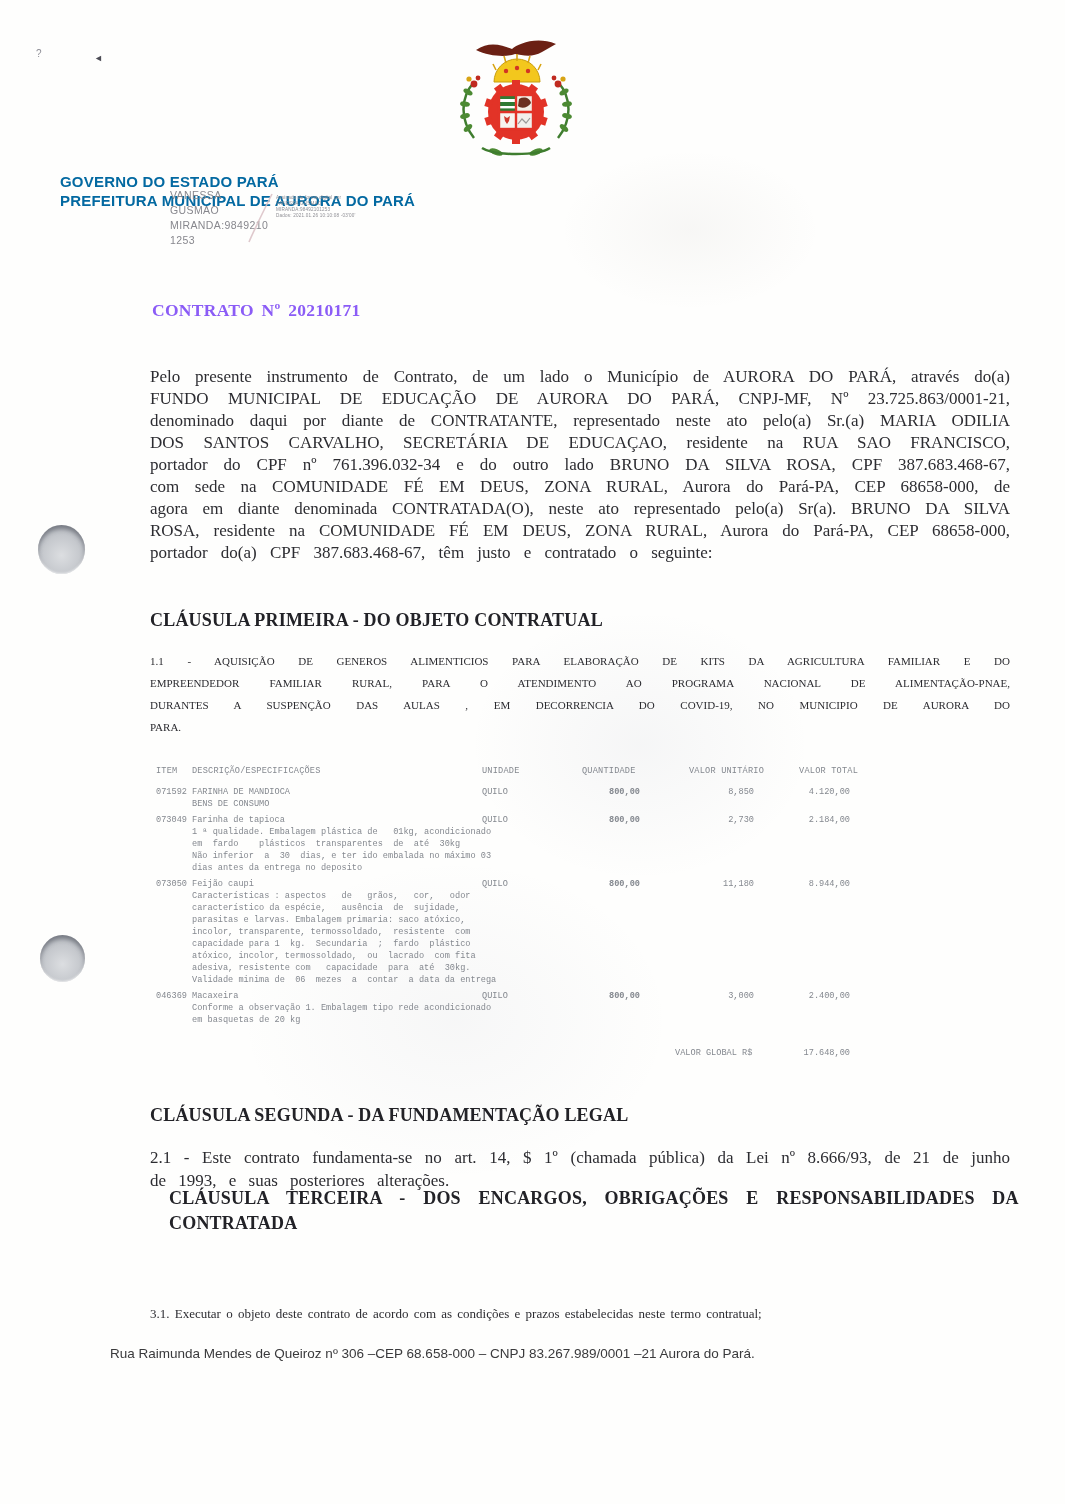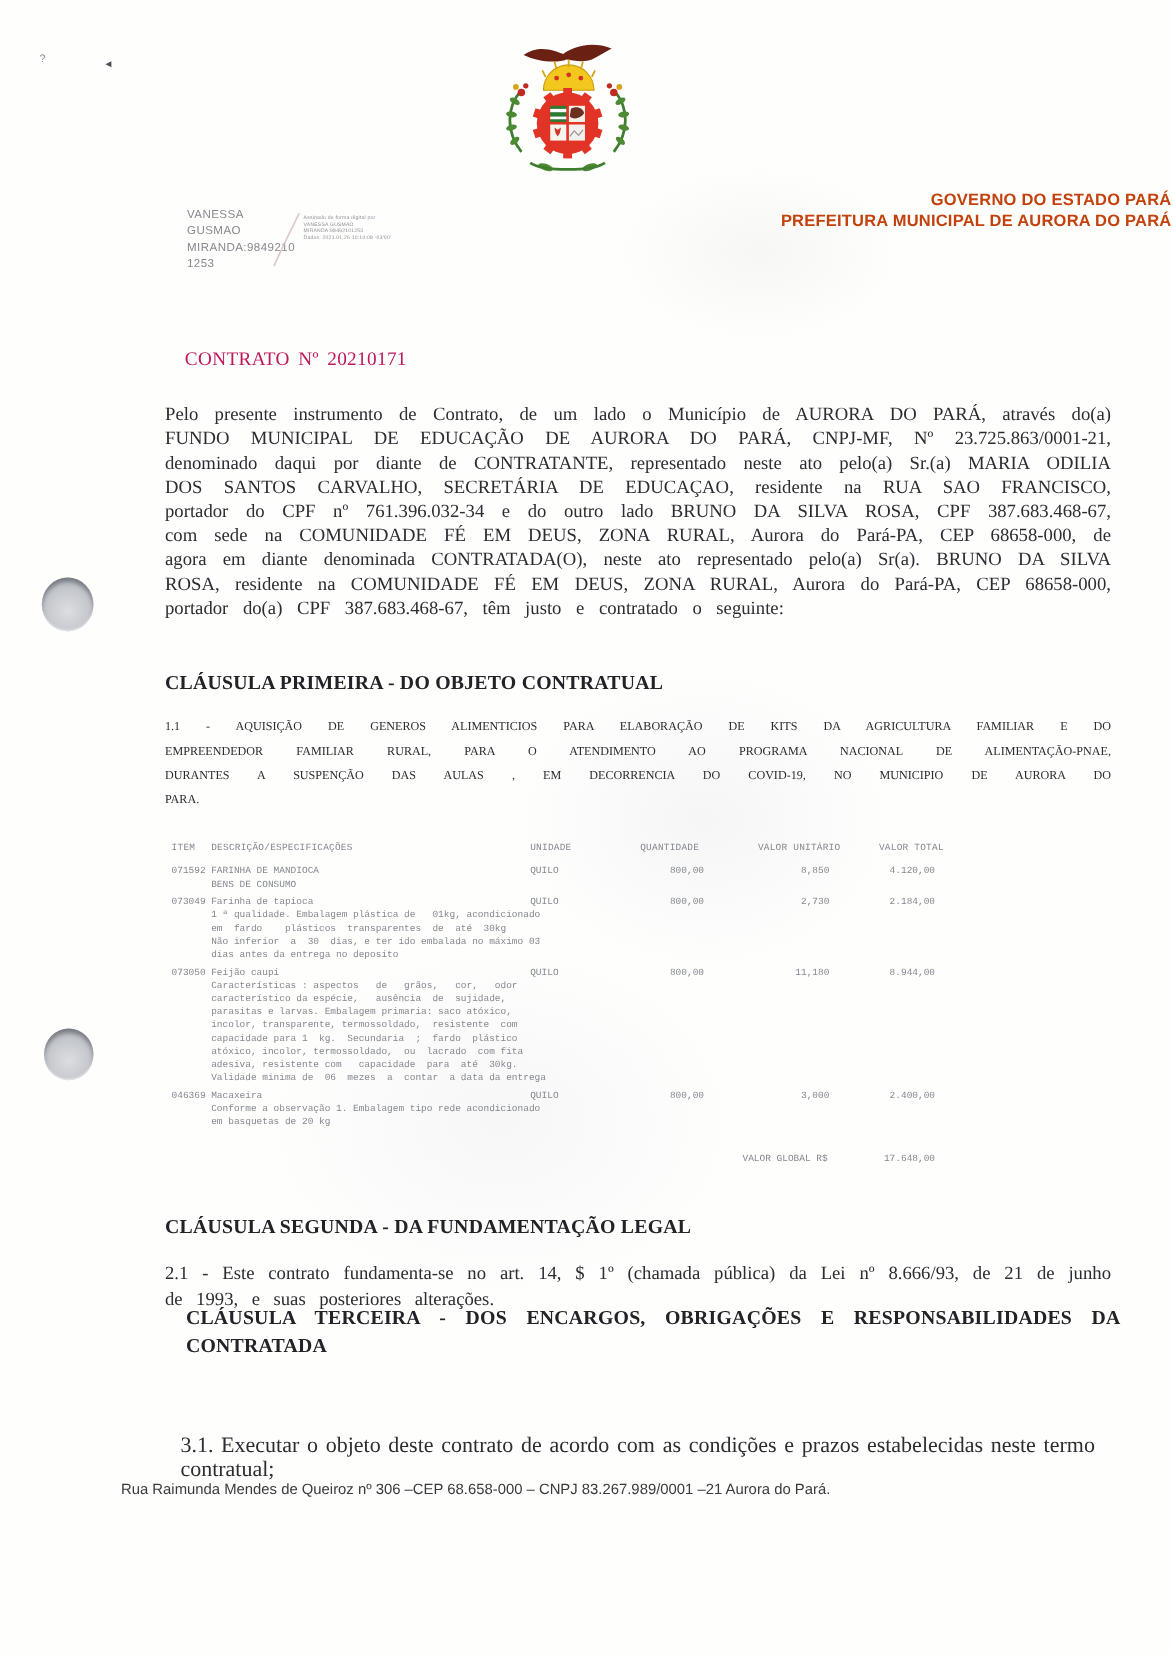--- a/index.html
+++ b/index.html
@@ -14,59 +14,59 @@
   .wm3{left:560px;top:150px;width:260px;height:160px;background:radial-gradient(closest-side,rgba(120,110,100,.05),rgba(120,110,100,0));}
 
   
   .mark-q{position:absolute;left:36px;top:48px;font-family:"Liberation Sans",sans-serif;font-size:10px;color:#8d8d95;}
   .mark-tri{position:absolute;left:94px;top:53px;font-size:9px;color:#4c4c55;}
 
   
   .crest{position:absolute;left:452px;top:36px;width:128px;height:130px;}
 
   
-  .hdr{position:absolute;left:60px;top:172px;width:1005px;text-align:right;
-       font-family:"Liberation Sans",sans-serif;font-weight:bold;color:#c2410c;}
+  .hdr{position:absolute;left:60px;top:172px;width:1005px;text-align:left;
+       font-family:"Liberation Sans",sans-serif;font-weight:bold;color:#0369a1;}
   .hdr .l1{font-size:15px;line-height:19px;letter-spacing:.2px;}
   .hdr .l2{font-size:15px;line-height:19px;letter-spacing:.2px;}
 
   
   .stamp{position:absolute;left:170px;top:188px;width:215px;display:flex;
          font-family:"Liberation Sans",sans-serif;color:#87878d;}
   .stamp-big{font-size:10.5px;line-height:15px;letter-spacing:.4px;width:96px;}
   .stamp-small{font-size:4.6px;line-height:5.9px;letter-spacing:.2px;padding-top:7px;margin-left:10px;color:#8e8e94;}
   .flourish{position:absolute;left:246px;top:192px;width:30px;height:52px;}
   [data-bind-lines]{white-space:pre-line;}
 
   
-  .contract-no{position:absolute;left:152px;top:300px;font-size:17.5px;font-weight:normal;
-               color:#be185d;word-spacing:3px;letter-spacing:.3px;margin:16px;}
+  .contract-no{position:absolute;left:152px;top:300px;font-size:17.5px;font-weight:bold;
+               color:#8b5cf6;word-spacing:3px;letter-spacing:.3px;margin:0;}
 
   
   .para{position:absolute;left:150px;width:860px;margin:0;text-align:justify;}
   .intro{top:366px;font-size:17px;line-height:22px;word-spacing:9px;}
   .ctitle{position:absolute;left:150px;width:862px;margin:0;font-size:18px;font-weight:bold;
           color:#222227;letter-spacing:.2px;}
   .c1-title{top:610px;}
   .c1-body{top:650px;font-size:11px;line-height:22px;word-spacing:20px;}
   .c2-title{top:1105px;}
   .c2-body{top:1146px;font-size:17px;line-height:23px;word-spacing:8px;}
   .c3-title{top:1186px;line-height:25px;word-spacing:13px;text-align:justify;margin-left:19px;}
-  .c3-body{top:1303px;font-size:20px;line-height:22px;word-spacing:2px;text-align:left;margin-left:14px;}
+  .c3-body{top:1303px;font-size:13px;line-height:22px;word-spacing:2px;text-align:left;}
 
   
   .itable{position:absolute;left:156px;top:765px;width:702px;
           font-family:"Liberation Mono",monospace;font-size:8.6px;line-height:12px;color:#84888f;}
   .thead,.trow{display:grid;grid-template-columns:36px 290px 100px 76px 106px 94px;}
   .thead{margin-bottom:9px;letter-spacing:.2px;}
   .trow{margin-bottom:4px;}
   .tc{white-space:pre;}
   .tc.desc{white-space:pre;}
   .ha-r{text-align:right;}
-  .tc.qtd{text-align:right;padding-right:18px;}
+  .tc.qtd{text-align:right;padding-right:18px;font-weight:bold;}
   .tc.vu{text-align:right;padding-right:10px;}
   .tc.vt{text-align:right;padding-right:8px;}
   .total{position:relative;height:12px;margin-top:21px;}
   .total .lbl{position:absolute;left:519px;}
   .total .val{position:absolute;right:8px;}
 
   
   .footer{position:absolute;left:110px;top:1346px;width:930px;text-align:left;
           font-family:"Liberation Sans",sans-serif;font-weight:normal;font-size:13.5px;color:#3a3a3c;margin:0;}
 

